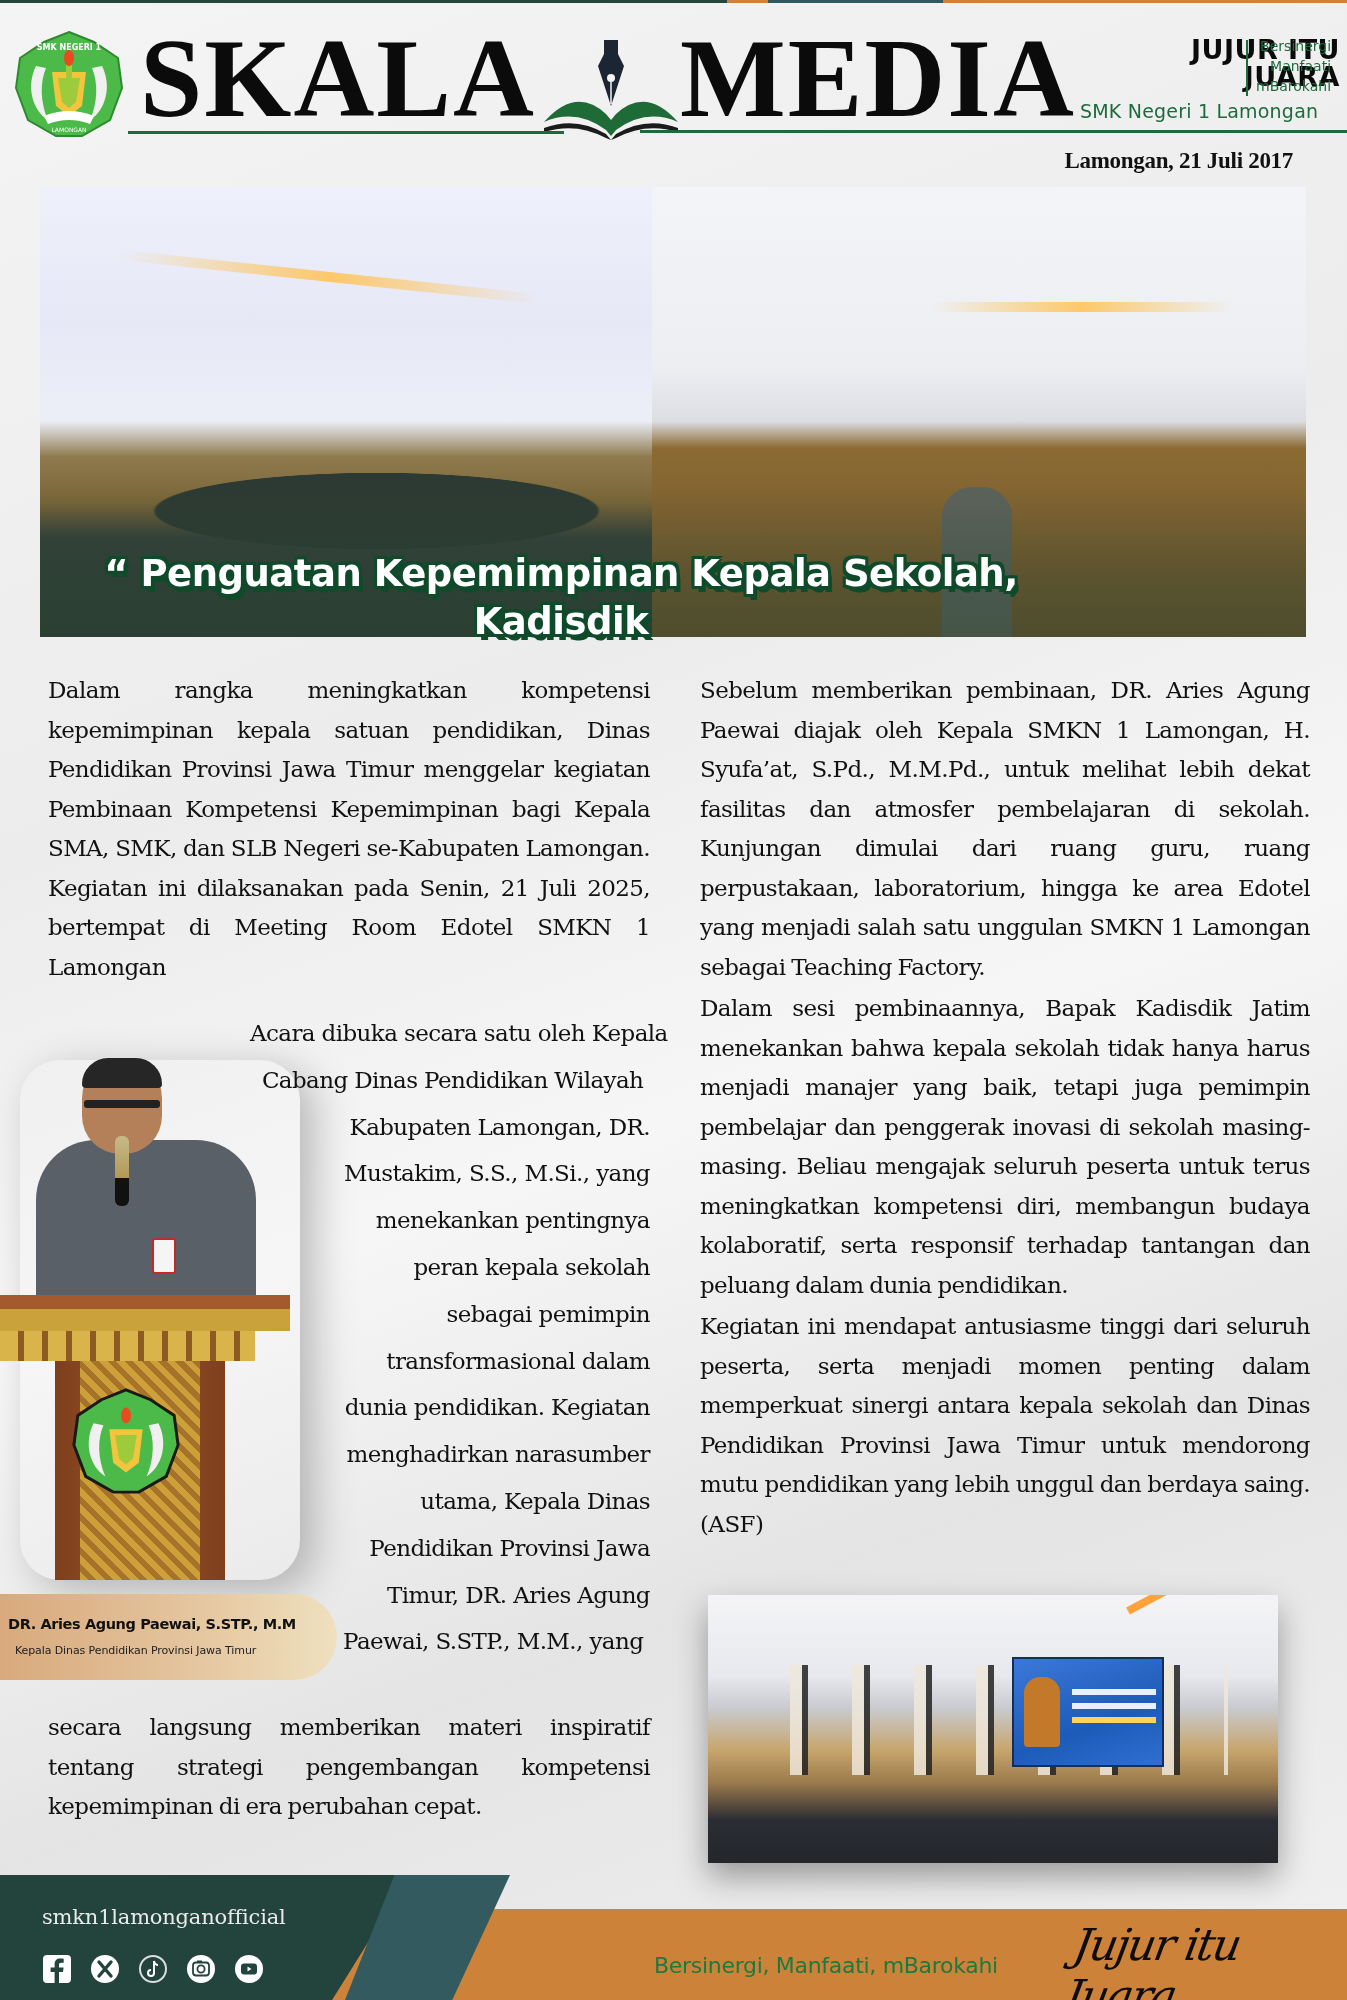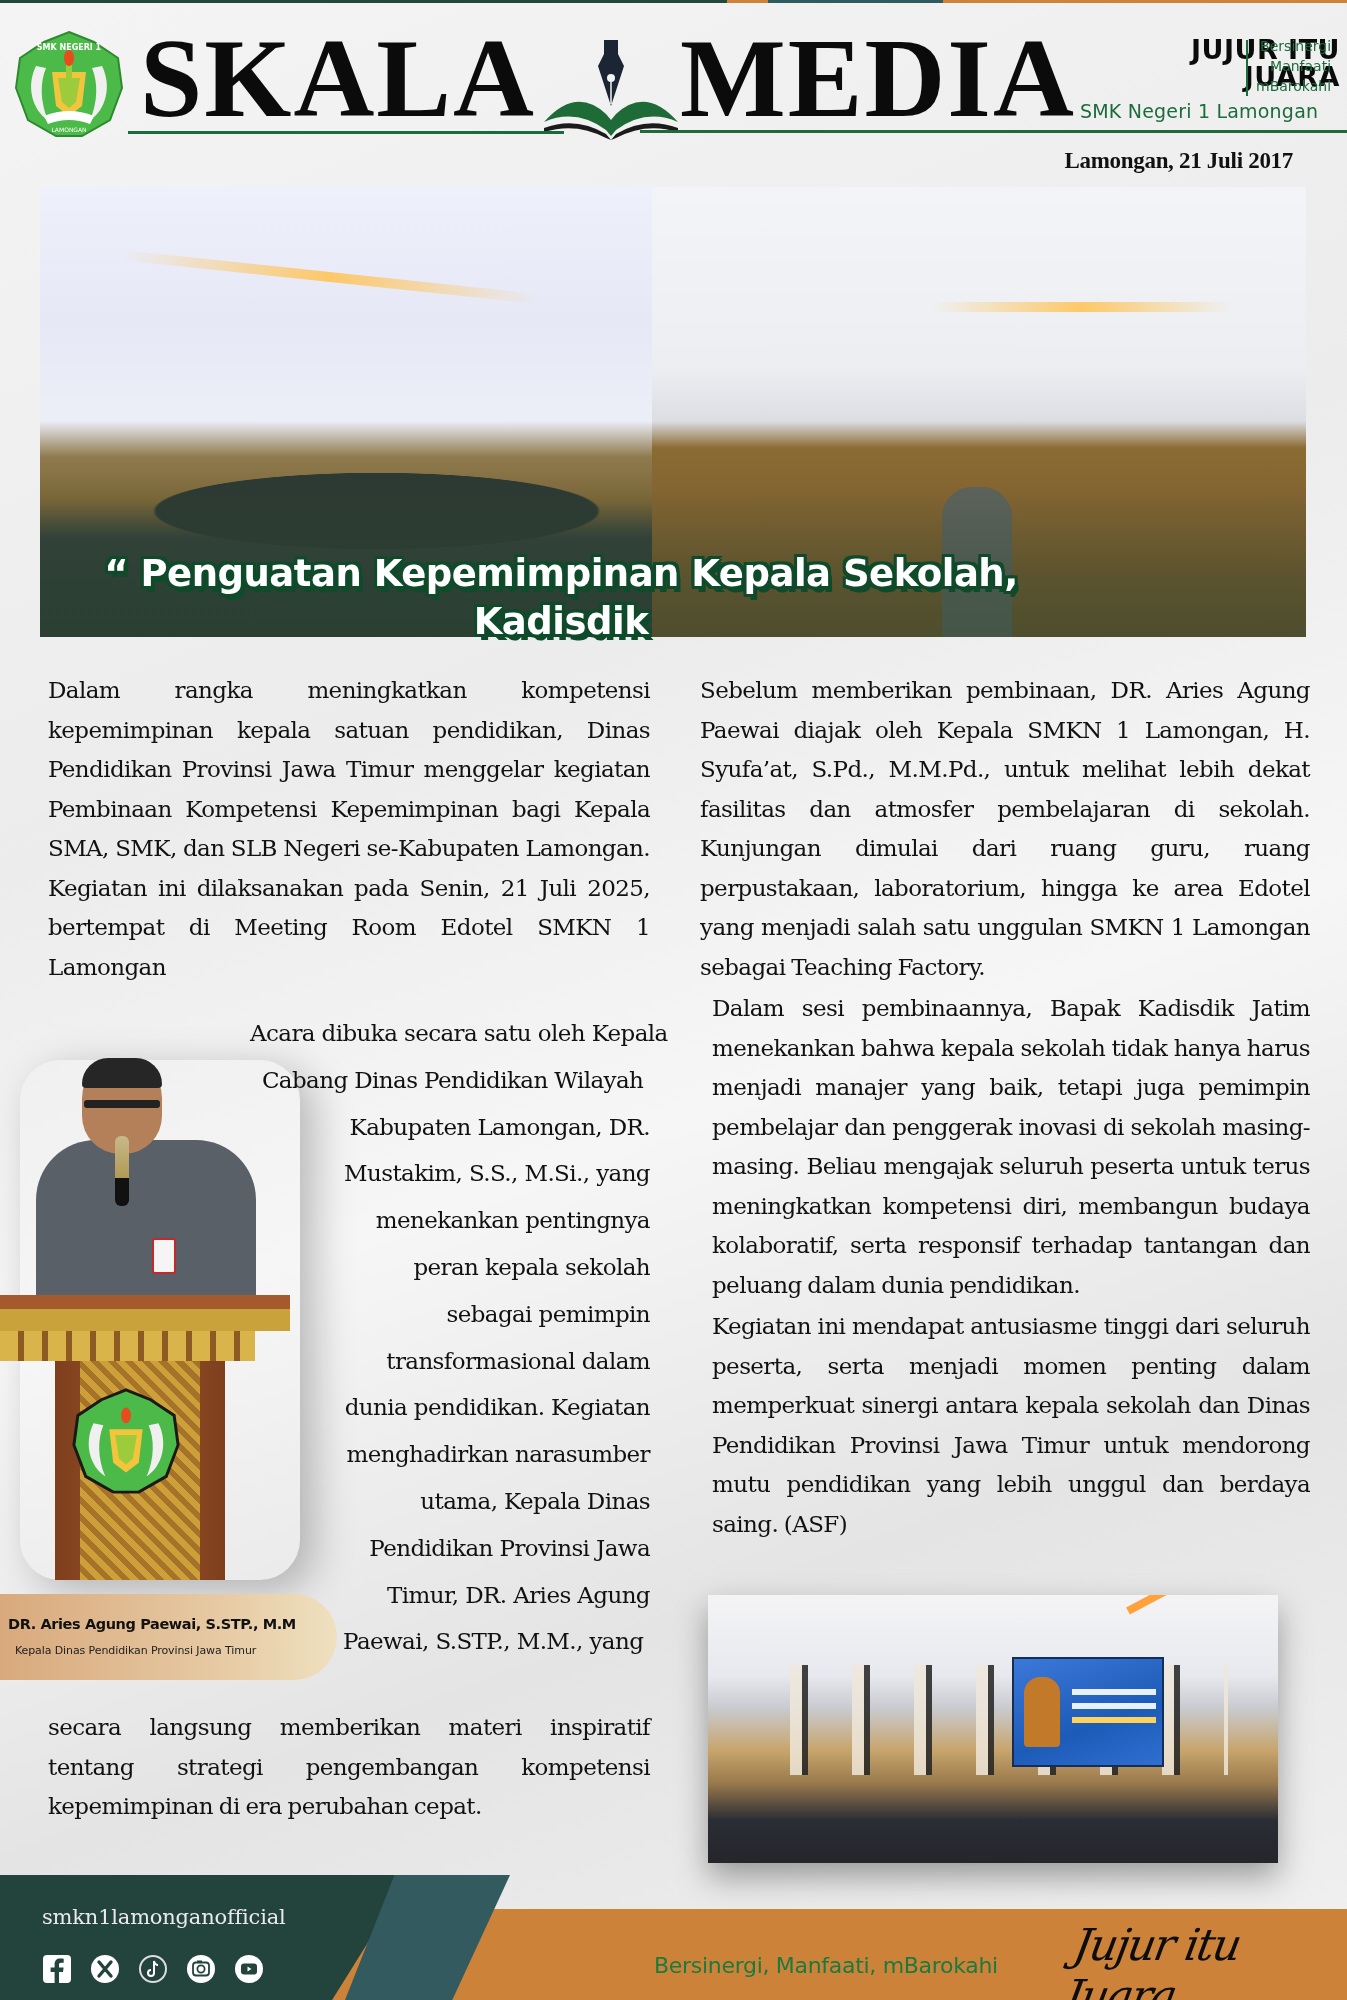--- a/index.html
+++ b/index.html
@@ -86,21 +86,21 @@
 
   
   .col-text {
     position: absolute; font-family: "DejaVu Serif", serif; font-size: 23px; line-height: 39.5px;
     color: #111; text-align: justify; letter-spacing: -0.6px; word-spacing: -1px;
   }
   .col-left-top { left: 48px; top: 671px; width: 602px; }
   .col-left-bottom { left: 48px; top: 1708px; width: 602px; }
   .col-right { left: 700px; top: 671px; width: 610px; }
   .col-right p { margin: 0; }
-  .col-right p + p { margin-top: 2px; margin-left: 12px; }
+  .col-right p + p { margin-top: 2px; }
   .col-wrap {
     position: absolute; left: 250px; top: 1010px; width: 400px; font-family: "DejaVu Serif", serif;
     font-size: 23px; line-height: 46.8px; color: #111; text-align: right; letter-spacing: -0.6px;
   }
   .col-wrap span { display: block; white-space: nowrap; }
 
   
   .speaker { position: absolute; left: 0; top: 1040px; width: 300px; height: 540px; }
   .speaker-shadow { position: absolute; left: 20px; top: 20px; width: 280px; height: 520px; border-radius: 40px; box-shadow: 14px 10px 40px rgba(0,0,0,0.25); }
   .speaker-head { position: absolute; left: 82px; top: 18px; width: 80px; height: 96px; border-radius: 40px 40px 38px 38px; background: #b4805a; }

